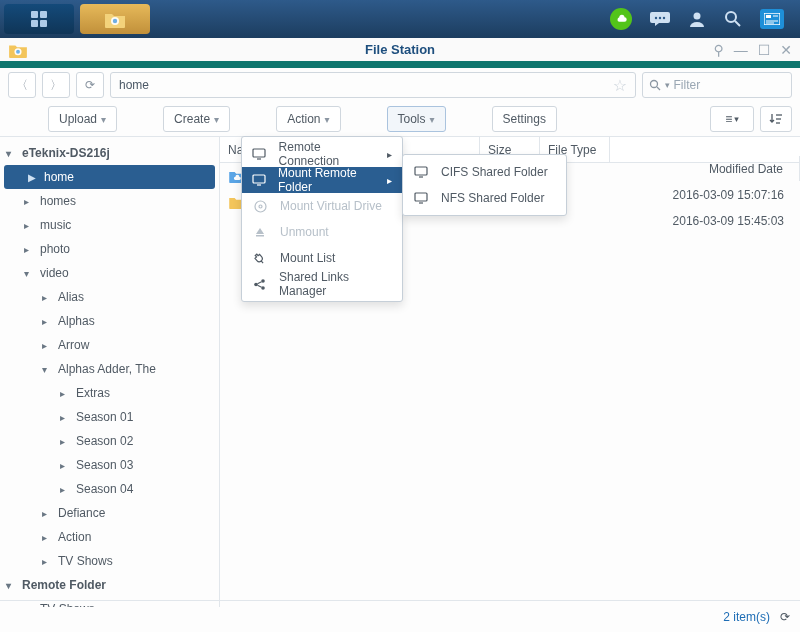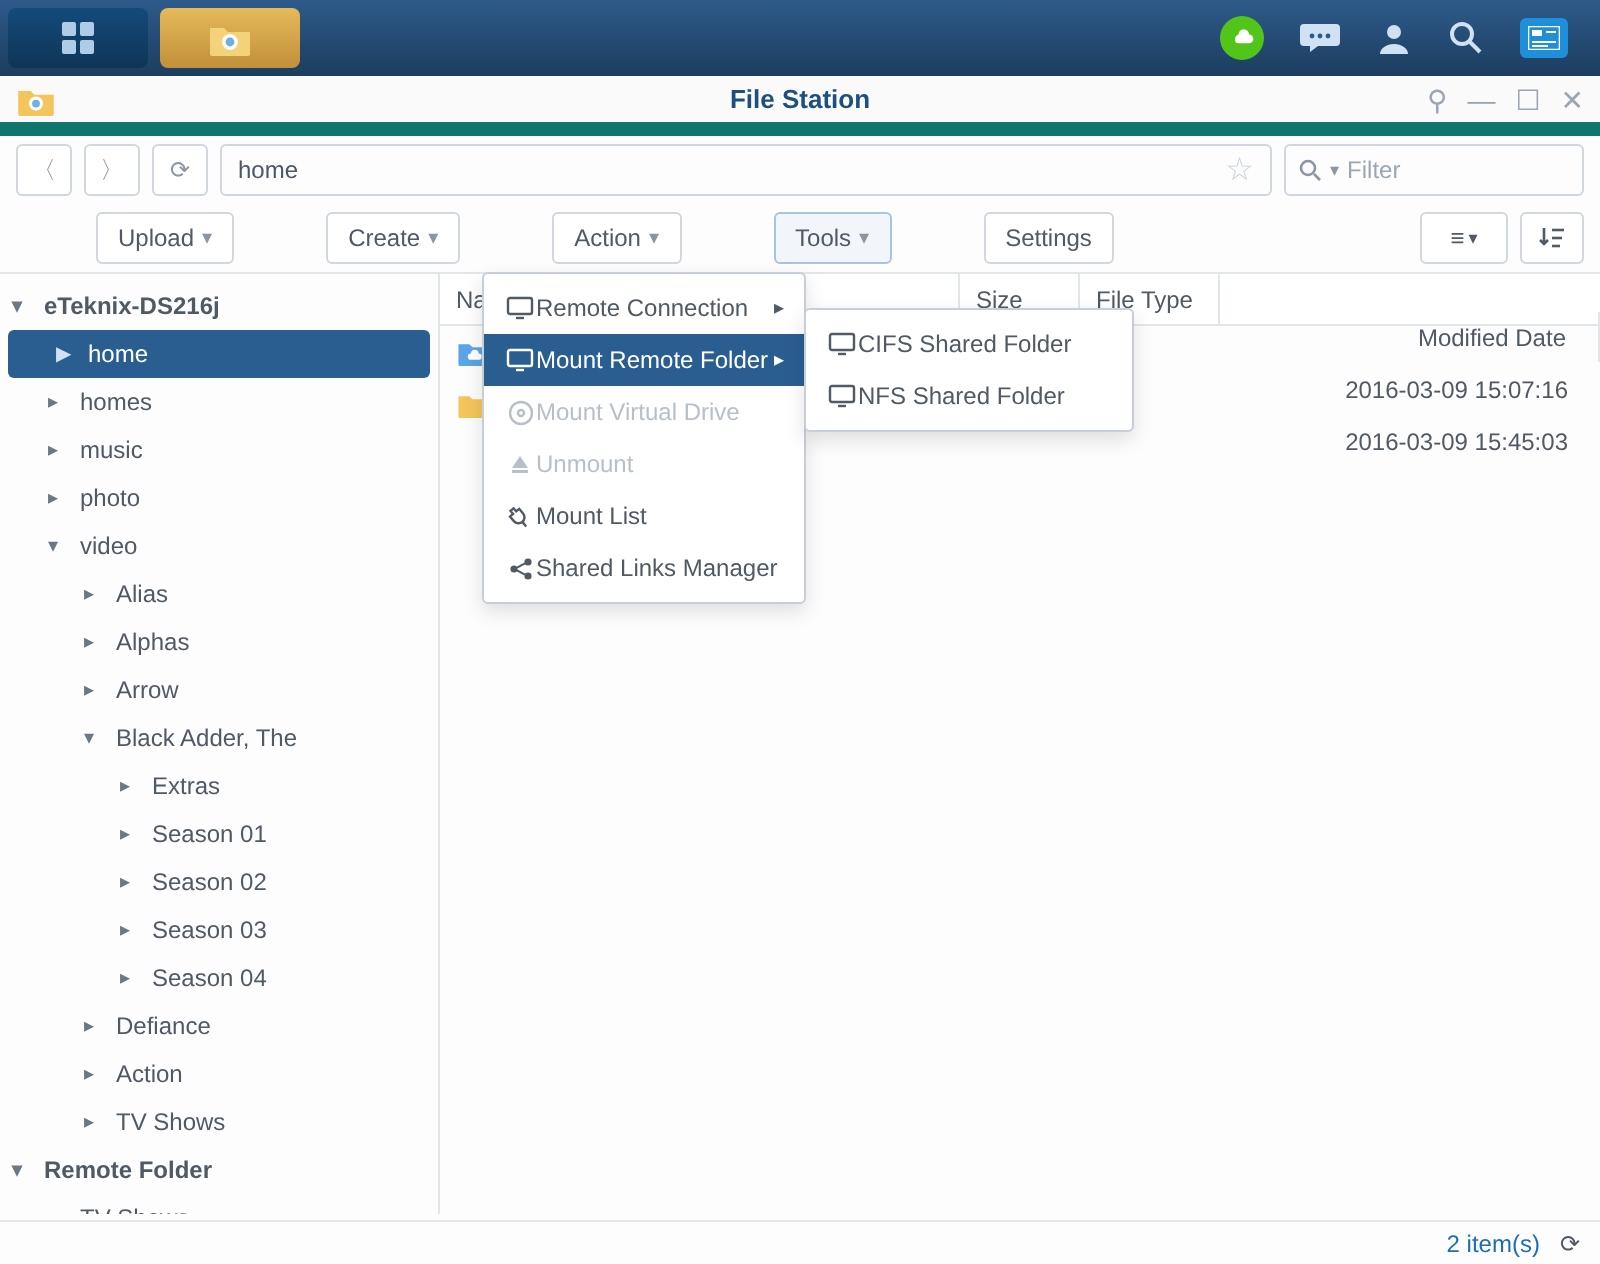--- a/index.html
+++ b/index.html
@@ -56,30 +56,30 @@
 .col-name { width: 260px; }
 .col-size { width: 60px; }
 .col-type { width: 70px; }
 .col-date { flex: 1; justify-content: flex-end; padding-right: 16px !important; margin-top: 38px; }
 .frow { display: flex; height: 26px; align-items: center; }
 .frow .col-name { display: flex; align-items: center; gap: 6px; padding-left: 8px; }
 .frow .col-date { flex: 1; text-align: right; padding-right: 16px; display: flex; justify-content: flex-end; align-items: center; }
 
 
 .menu { position: absolute; left: 241px; top: 136px; width: 162px; background: #fff; border: 1px solid #c6cfd8; border-radius: 3px; box-shadow: 0 4px 10px rgba(0,0,0,0.12); z-index: 10; padding: 4px 0; }
-.menu-item { display: flex; align-items: center; gap: 0; height: 26px; padding: 0 10px; color: #505a64; cursor: pointer; position: relative; }
+.menu-item { display: flex; align-items: center; gap: 12px; height: 26px; padding: 0 10px; color: #505a64; cursor: pointer; position: relative; }
 .menu-item.disabled { color: #b7c0c9; }
 .menu-item.active { background: #2a5e91; color: #fff; }
 .menu-item .sub-caret { margin-left: auto; font-size: 10px; }
 .menu-item .mi-icon { width: 16px; display: inline-flex; justify-content: center; }
 .submenu { position: absolute; left: 402px; top: 154px; width: 165px; background: #fff; border: 1px solid #c6cfd8; border-radius: 3px; box-shadow: 0 4px 10px rgba(0,0,0,0.12); z-index: 11; padding: 4px 0; }
 .submenu .menu-item { height: 26px; }
 
 
-.status { position: absolute; bottom: 0; left: 0; right: 0; height: 22px; border-top: 1px solid #e1e6eb; display: flex; align-items: center; justify-content: flex-end; padding: 0 10px; color: #1e6db5; gap: 10px; }
+.status { position: absolute; bottom: 0; left: 0; right: 0; height: 32px; border-top: 1px solid #e1e6eb; display: flex; align-items: center; justify-content: flex-end; padding: 0 10px; color: #1e6db5; gap: 10px; }
 .status .refresh { color: #505a64; cursor: pointer; }
 
 svg { display: block; }
 .folder-svg { width: 20px; height: 16px; }
 .folder-sm { width: 18px; height: 14px; }
 </style>
 </head>
 <body>
 
 <div class="os-bar">
@@ -238,21 +238,21 @@
         <div class="tree-row" style="padding-left: 42px;">
           <span class="exp">▸</span>
           <span>Alphas</span>
         </div>
         <div class="tree-row" style="padding-left: 42px;">
           <span class="exp">▸</span>
           <span>Arrow</span>
         </div>
         <div class="tree-row" style="padding-left: 42px;">
           <span class="exp">▾</span>
-          <span>Black Adder, The</span>
+          <span>Alphas Adder, The</span>
         </div>
         <div class="tree-row" style="padding-left: 60px;">
           <span class="exp">▸</span>
           <span>Extras</span>
         </div>
         <div class="tree-row" style="padding-left: 60px;">
           <span class="exp">▸</span>
           <span>Season 01</span>
         </div>
         <div class="tree-row" style="padding-left: 60px;">

